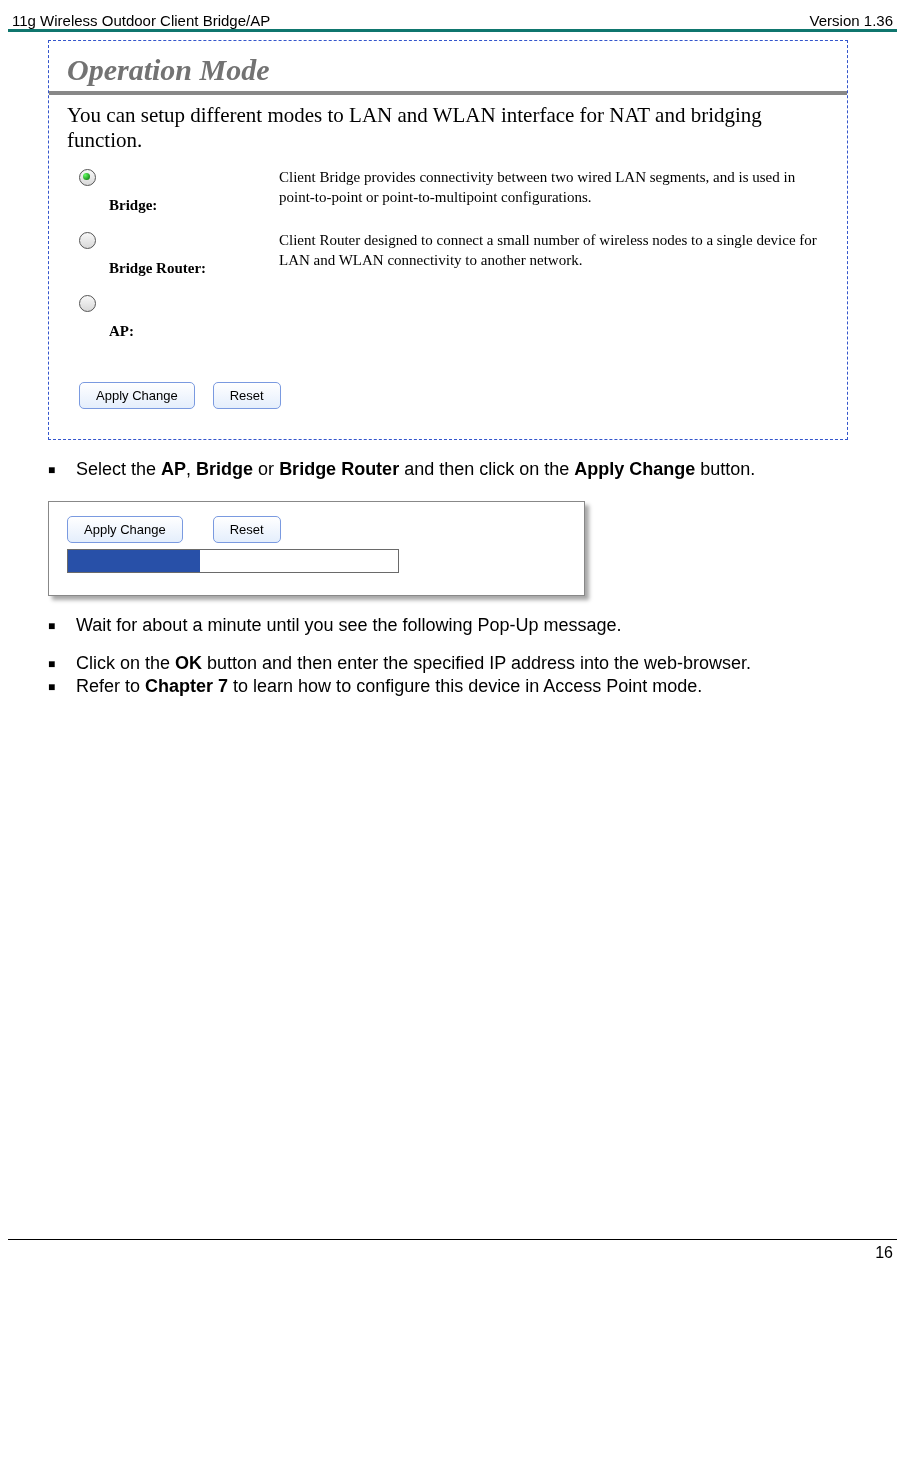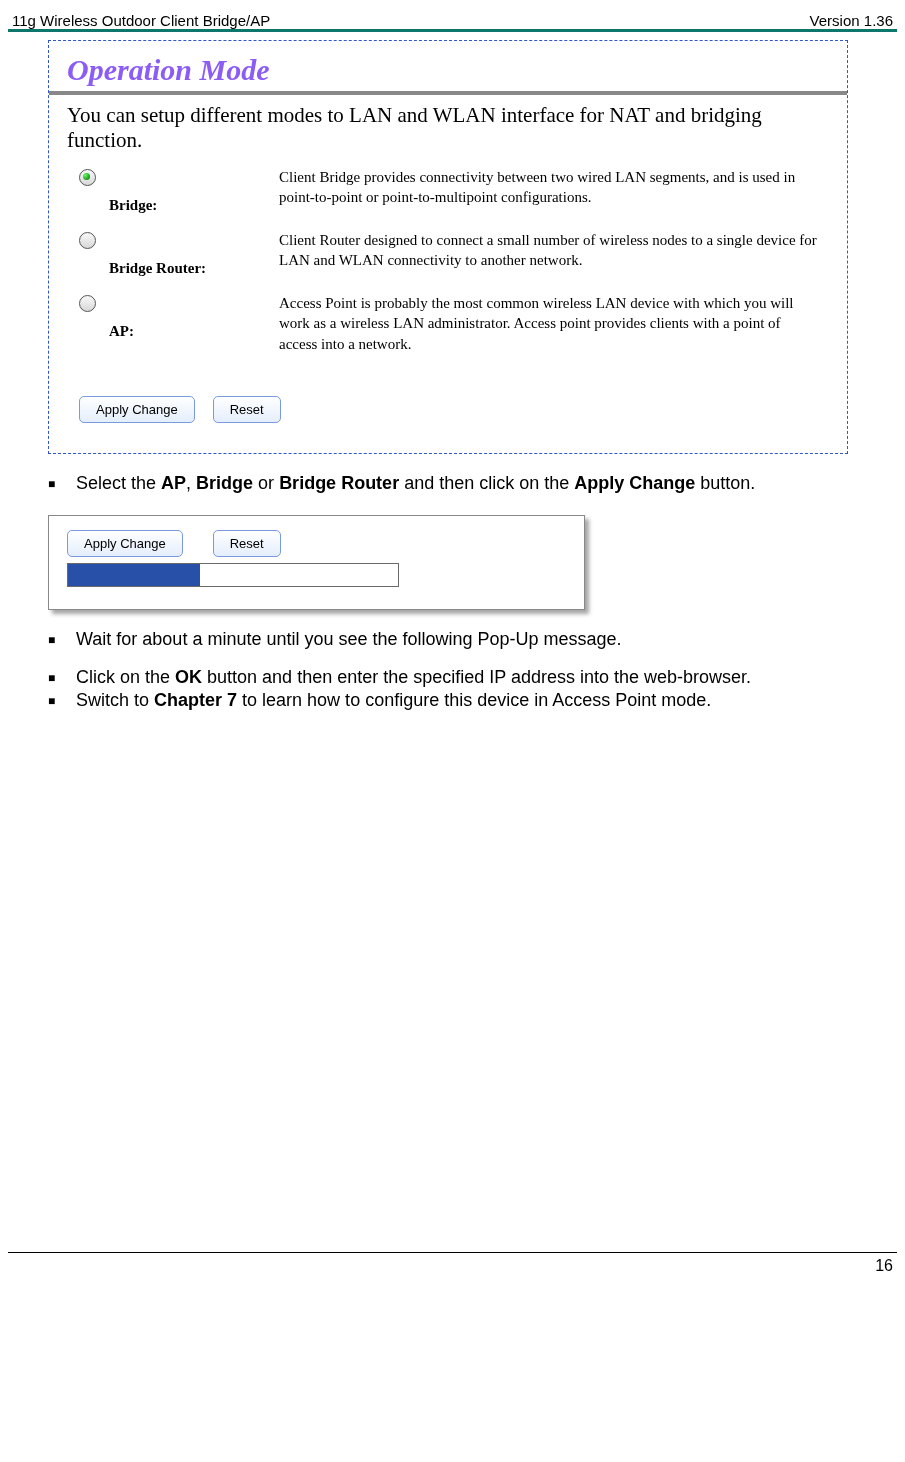--- a/index.html
+++ b/index.html
@@ -26,21 +26,21 @@
       box-sizing: border-box;
       margin: 8px 0 18px 40px;
       width: 800px;
       background: #fff;
     }
     .operation-title {
       font-family: "Times New Roman", serif;
       font-weight: bold;
       font-style: italic;
       font-size: 30px;
-      color: #8b5cf6;
+      color: #737373;
       padding: 12px 4px 4px 18px;
     }
     .heavy-hr {
       height: 4px;
       background: #888;
       margin: 0;
       border: none;
     }
     .body-desc {
       font-family: "Century Schoolbook", serif;
@@ -205,21 +205,20 @@
       </div>
       <div class="label-col">Bridge Router:</div>
       <div class="desc-col">Client Router designed to connect a small number of wireless nodes to a single device for LAN and WLAN connectivity to another network.</div>
     </div>
 
     <div class="mode-row">
       <div class="radio-col">
         <div class="radio-outer"></div>
       </div>
       <div class="label-col">AP:</div>
-      <div class="desc-col">Access Point is probably the most common wireless LAN device with which you will work as a wireless LAN administrator. Access point provides clients with a point of access into a network.</div>
     </div>
 
     <div class="btn-row">
       <button class="ui-btn">Apply Change</button>
       <button class="ui-btn">Reset</button>
     </div>
   </div>
 
   <div class="instr-list">
     <div class="instr-item">
@@ -250,21 +249,21 @@
       <div class="sq-bullet">■</div>
       <div class="instr-text">
         <span>Click on the </span><b>OK</b><span> button and then enter the specified IP address into the web-browser.</span>
       </div>
     </div>
   </div>
   <div class="instr-list">
     <div class="instr-item">
       <div class="sq-bullet">■</div>
       <div class="instr-text">
-        <span>Switch to </span><b>Chapter 7</b><span> to learn how to configure this device in Access Point mode.</span>
+        <span>Refer to </span><b>Chapter 7</b><span> to learn how to configure this device in Access Point mode.</span>
       </div>
     </div>
   </div>
 
   <div class="footer-area">
     <hr class="footer-hr">
     <div class="page-num">16</div>
   </div>
 
 </div>

